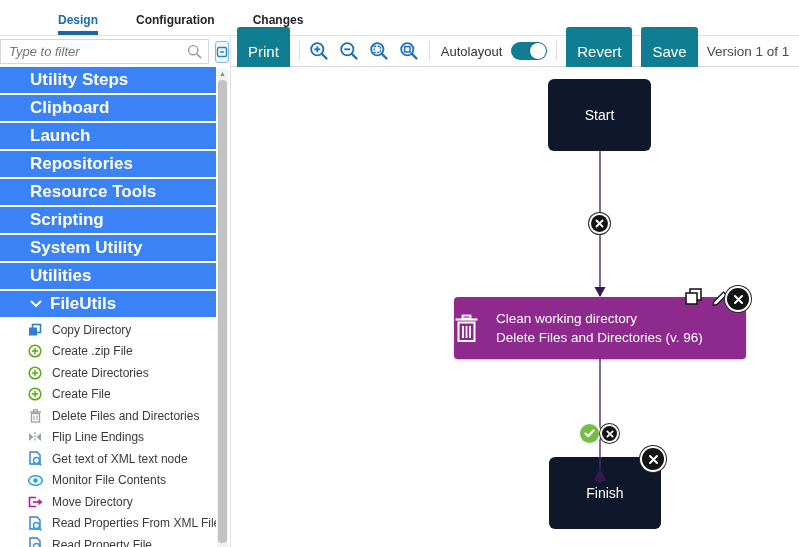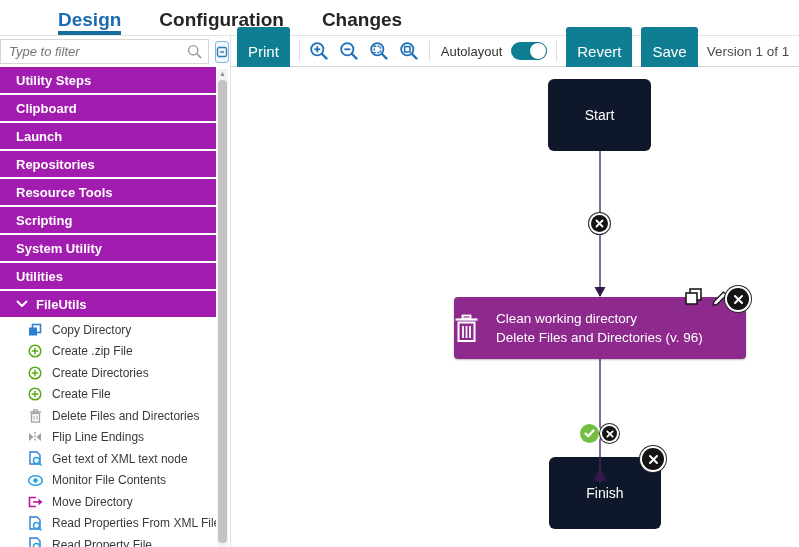--- a/index.html
+++ b/index.html
@@ -2,21 +2,21 @@
 <html><head>
 <meta charset="utf-8">
 <style>
   * { margin:0; padding:0; box-sizing:border-box; }
   html,body { width:799px; height:547px; overflow:hidden; background:#fff;
               font-family:"Liberation Sans", sans-serif; }
 
   
   .topbar { height:36px; display:flex; align-items:stretch; padding-left:58px;
             border-bottom:1px solid #e2e2e2; background:#fff; }
-  .tab { display:flex; align-items:center; font-size:19px; font-weight:bold;
+  .tab { display:flex; align-items:center; font-size:12px; font-weight:bold;
          color:#252525; margin-right:38px; cursor:pointer; border-bottom:4px solid transparent;
          padding-top:8px; }
   .tab.active { color:#1a6cb0; border-bottom-color:#146d9c; }
 
   
   .main { display:flex; height:511px; }
   .sidebar { width:230px; position:relative; background:#fff; flex:none; }
   .rightcol { flex:1; display:flex; flex-direction:column; border-left:1px solid #e0e0e0; }
 
   
@@ -24,22 +24,22 @@
   .filter-box { flex:1; height:25px; border:1px solid #d6d6d6; display:flex; align-items:center;
                 padding:0 6px 0 8px; background:#fff; }
   .filter-box input { border:none; outline:none; flex:1; font-size:13px; font-style:italic;
                       color:#777; font-family:"Liberation Sans", sans-serif; }
   .collapse-btn { width:22px; height:22px; margin-left:6px; border:1px solid #86b7dd;
                   border-radius:3px; background:#f0f7fc; display:flex; align-items:center;
                   justify-content:center; cursor:pointer; }
 
   
   .accordion { position:absolute; top:31px; left:0; right:14px; bottom:0; overflow:hidden; }
-  .section-header { height:26px; background:#a21caf; color:#fff; font-size:13px; font-weight:bold;
-                    display:flex; align-items:center; padding-left:16px; margin-bottom:2px;
+  .section-header { height:26px; background:#3b82f6; color:#fff; font-size:17px; font-weight:bold;
+                    display:flex; align-items:center; padding-left:30px; margin-bottom:2px;
                     cursor:pointer; }
   .section-header .chev { display:flex; margin-right:8px; }
   .palette-item { height:21.5px; display:flex; align-items:center; padding-left:27px;
                   font-size:12px; color:#3a3a3a; cursor:pointer; white-space:nowrap; }
   .palette-item .picon { width:16px; height:15px; margin-right:9px; display:flex;
                          align-items:center; justify-content:center; flex:none; }
 
   
   .side-scroll { position:absolute; top:33px; bottom:0; right:2px; width:11px; background:#f2f2f2; }
   .side-scroll .arrow { height:10px; text-align:center; font-size:7px; color:#8a8a8a; line-height:10px; }

